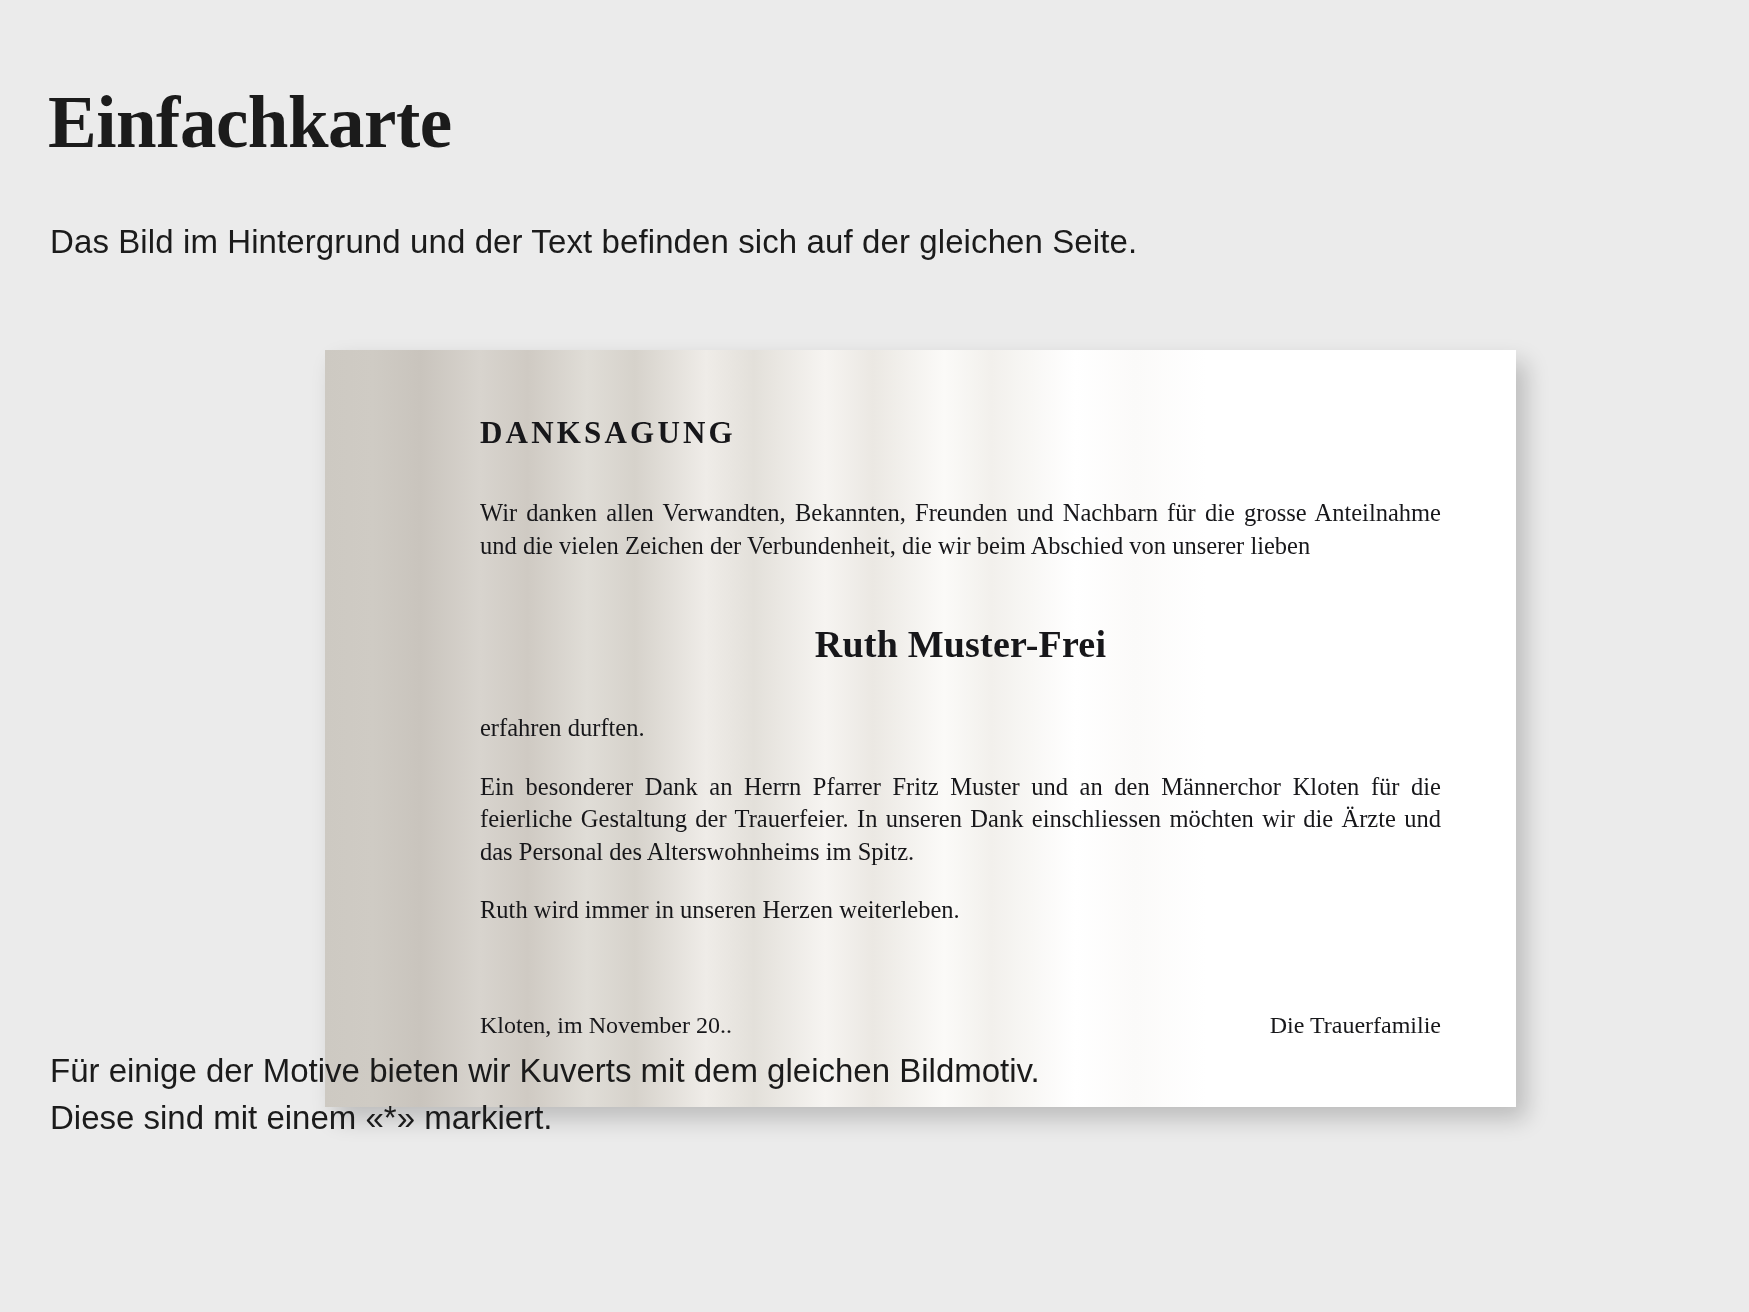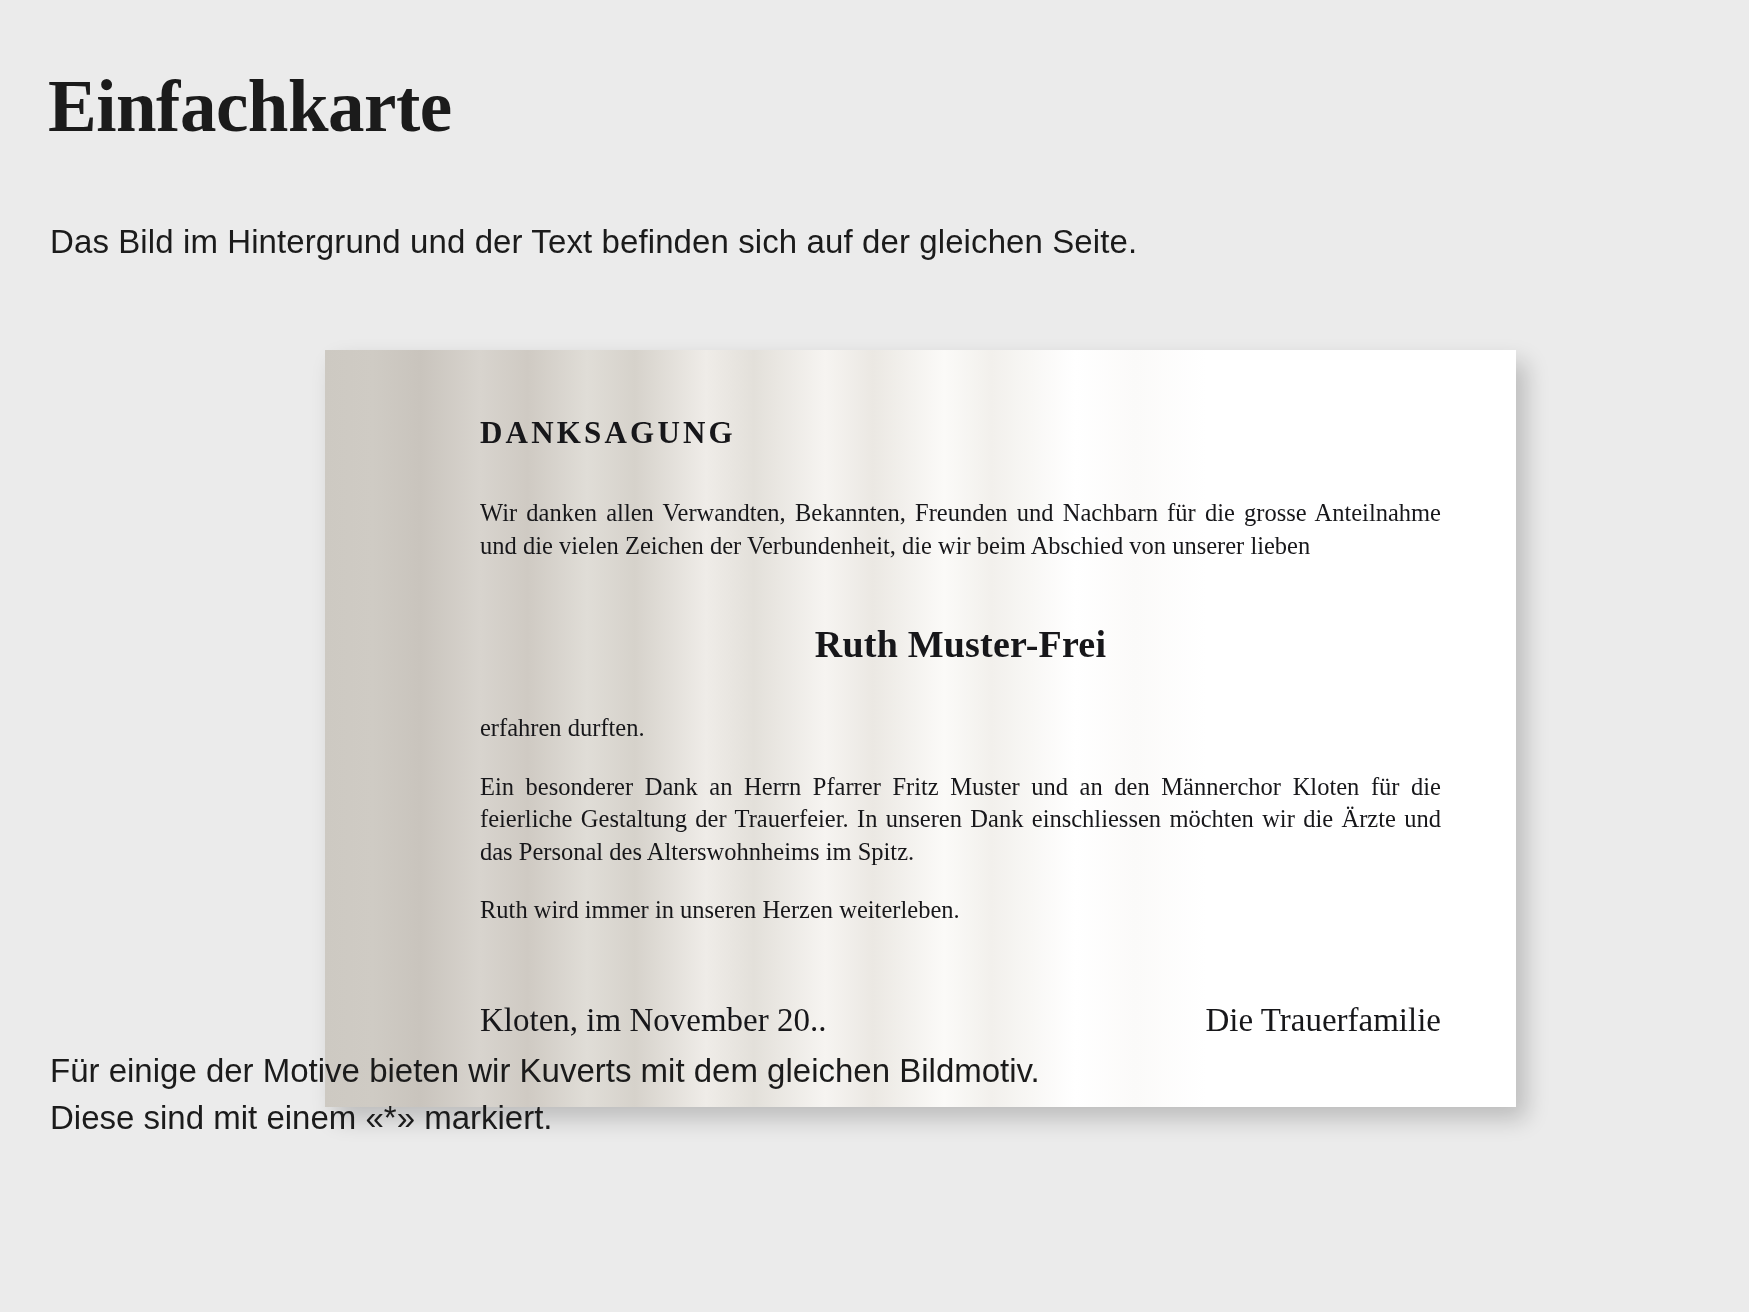--- a/index.html
+++ b/index.html
@@ -17,21 +17,21 @@
   }
 
   .page {
     position: absolute;
     inset: 0;
   }
 
   .page-title {
     position: absolute;
     left: 48px;
-    top: 20px;
+    top: 36px;
     font-family: "Liberation Serif", serif;
     font-size: 73px;
     font-weight: 700;
     letter-spacing: -0.5px;
     color: #1b1b1b;
     line-height: 1.05;
   }
 
   .intro-text {
     position: absolute;
@@ -114,21 +114,21 @@
     letter-spacing: 0.2px;
   }
 
   .card-footer {
     position: absolute;
     left: 0;
     right: 0;
     bottom: 28px;
     display: flex;
     justify-content: space-between;
-    font-size: 33px;
+    font-size: 24px;
   }
 
   
   .note {
     position: absolute;
     left: 50px;
     top: 1048px;
     font-size: 33px;
     line-height: 1.42;
     color: #1b1b1b;

